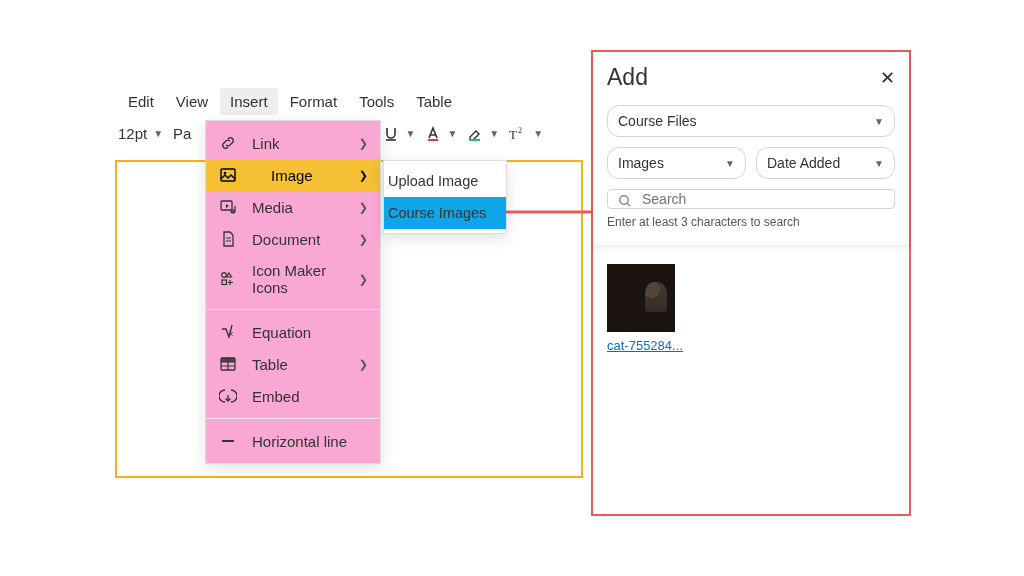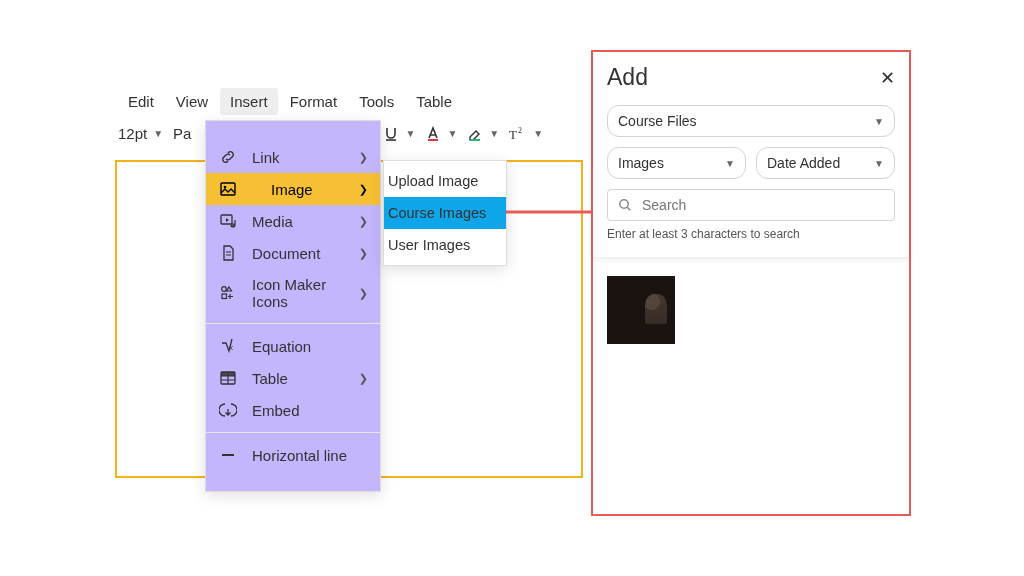--- a/index.html
+++ b/index.html
@@ -58,24 +58,24 @@
     height: 318px;
     border: 2px solid #f3b21b;
   }
 
   
   .insert-menu {
     position: absolute;
     left: 205px;
     top: 120px;
     width: 176px;
-    background: #c4b5fd;
+    background: #f9a8d4;
     border: 1px solid #ddd;
     box-shadow: 0 4px 14px rgba(0,0,0,.12);
-    padding: 20px 0;
+    padding: 6px 0;
     font-size: 15px;
   }
   .insert-menu .mi {
     display: flex;
     align-items: center;
     padding: 7px 12px;
     gap: 14px;
   }
   .mi .mi-icon { width: 20px; display:flex; justify-content:center; }
   .mi .mi-label { flex: 1; }
@@ -139,21 +139,21 @@
   .close-x { font-size:18px; cursor:pointer; }
   .select-row1 { margin-bottom:10px; }
   .select-row2 { display:flex; gap:10px; margin-bottom:10px; }
   .fake-select {
     border:1px solid #d4d4d4; border-radius:12px;
     padding:7px 10px; display:flex; align-items:center; justify-content:space-between;
     font-size:14px; flex:1; background:#fff;
   }
   .search-wrap {
     border:1px solid #d4d4d4; border-radius:4px;
-    display:flex; align-items:center; padding:6px 10px; gap:8px;
+    display:flex; align-items:flex-end; padding:0 10px; gap:8px;
     margin-bottom:6px;
   }
   .search-wrap input {
     border:none; outline:none; flex:1; font-size:14px;
   }
   .hint { font-size:12px; color:#555; }
 
   .panel-body { padding: 18px 14px; }
   .thumb {
     width: 68px; height: 68px; background:#1a1310;
@@ -335,21 +335,20 @@
           <path d="M3 9h12" stroke="#333" stroke-width="2"></path>
         </svg>
     </span>
     <span class="mi-label">Horizontal line</span>
   </div>
 </div>
 
 <div class="image-submenu">
   <div class="smi">Upload Image</div>
   <div class="smi highlight">Course Images</div>
-  <div class="smi">User Images</div>
 </div>
 
 <svg class="arrow" viewBox="0 0 104 14">
   <line x1="0" y1="7" x2="94" y2="7" stroke="#e95a5a" stroke-width="3"></line>
   <polygon points="94,1 104,7 94,13" fill="#e95a5a"></polygon>
 </svg>
 
 <div class="panel-border"></div>
 <div class="panel">
   <div class="panel-top">
@@ -379,14 +378,15 @@
             <circle cx="6" cy="6" r="4.2" fill="none" stroke="#888" stroke-width="1.5"></circle>
             <path d="M9.2 9.2l3 3" stroke="#888" stroke-width="1.5"></path>
           </svg>
       </span>
       <input placeholder="Search" style="">
     </div>
     <div class="hint">Enter at least 3 characters to search</div>
   </div>
   <div class="panel-body">
     <div class="thumb"></div>
+    <a href="#" class="thumb-label">cat-755284...</a>
   </div>
 </div>
 
 </body></html>

